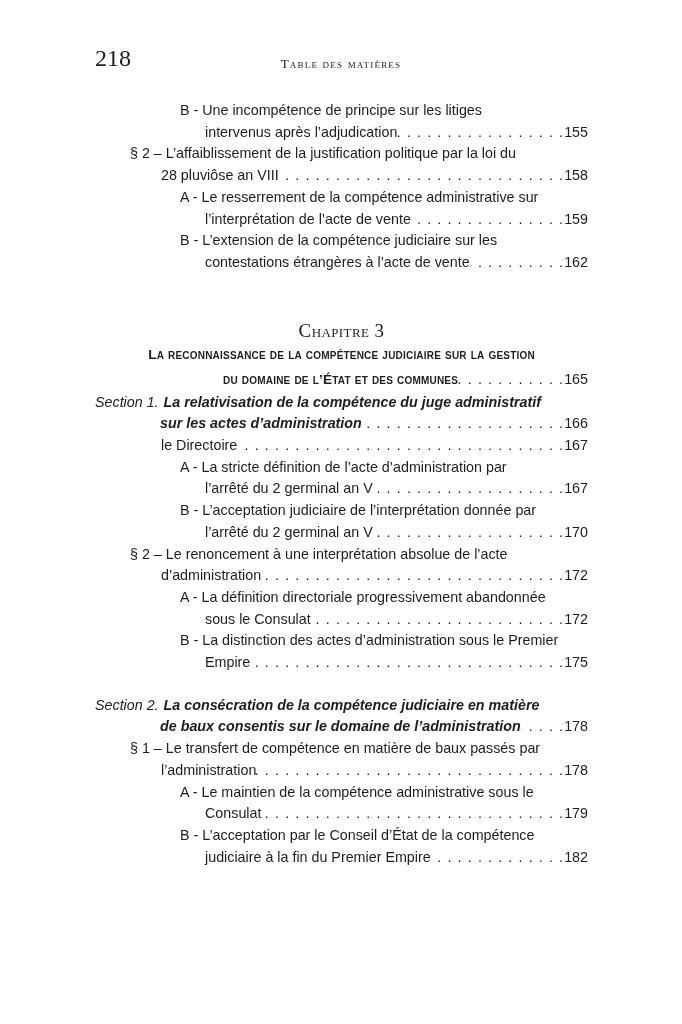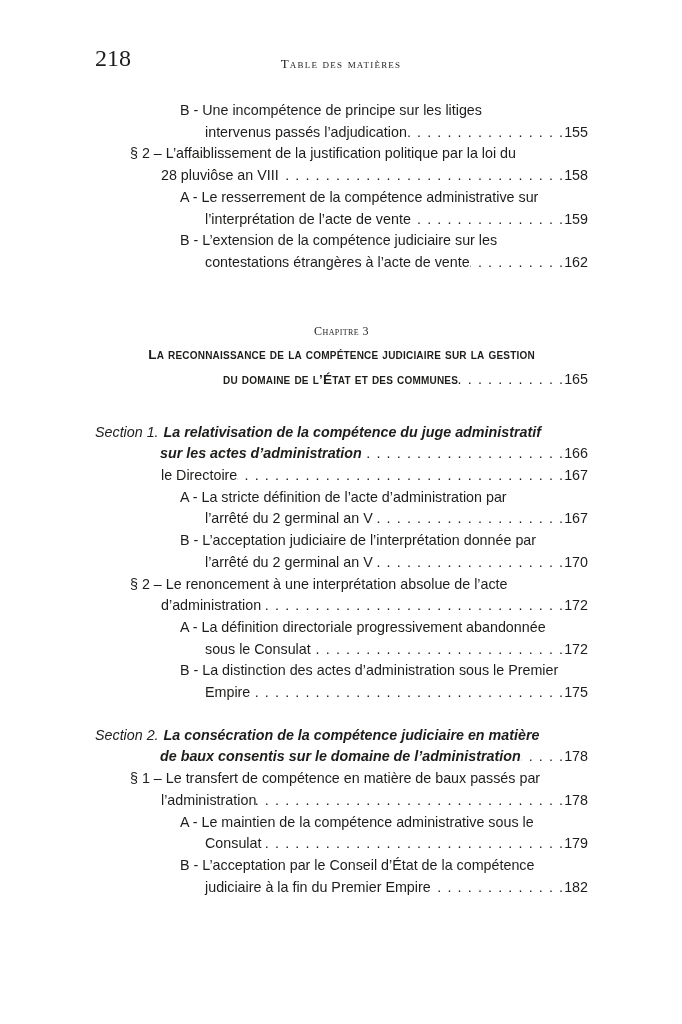--- a/index.html
+++ b/index.html
@@ -52,48 +52,48 @@
   .e-sec .l1  { padding-left:0; }
   .e-sec .row { padding-left:65px; }
   .e-sec .prefix { font-style:italic; margin-right:5px; }
   .e-sec .stitle { font-style:italic; font-weight:bold; }
 
   
   .chapter { margin-top:46px; text-align:center; }
   .kicker {
     font-family:"Liberation Serif","DejaVu Serif",serif;
     font-variant:small-caps;
-    font-size:12px; letter-spacing:0.4px;
+    font-size:19px; letter-spacing:0.4px;
     line-height:22px;
   }
   .ct {
     font-weight:bold; font-variant:small-caps;
     font-size:13.6px; letter-spacing:0.2px;
     line-height:25px; white-space:nowrap;
   }
   .ct2row { display:flex; align-items:baseline; padding-left:128px; line-height:25px; }
   .ct2row .pg { font-size:14.3px; }
 
-  .block2 { margin-top:30px; }
+  .block2 { }
   .block3 { margin-top:21px; }
 </style>
 </head>
 <body>
 
 <div class="folio">218</div>
 <div class="running-header">Table des matières</div>
 
 <div class="toc">
 
   <div class="block1">
 
     <div class="entry e-ab">
       <div class="l1">B - Une incompétence de principe sur les litiges</div>
       <div class="row">
-        <span class="txt">intervenus passés l’adjudication</span>
+        <span class="txt">intervenus après l’adjudication</span>
         <span class="leader"></span>
         <span class="pg">155</span>
       </div>
     </div>
 
     <div class="entry e-para">
       <div class="l1">§ 2 – L’affaiblissement de la justification politique par la loi du</div>
       <div class="row">
         <span class="txt">28 pluviôse an VIII</span>
         <span class="leader"></span>

